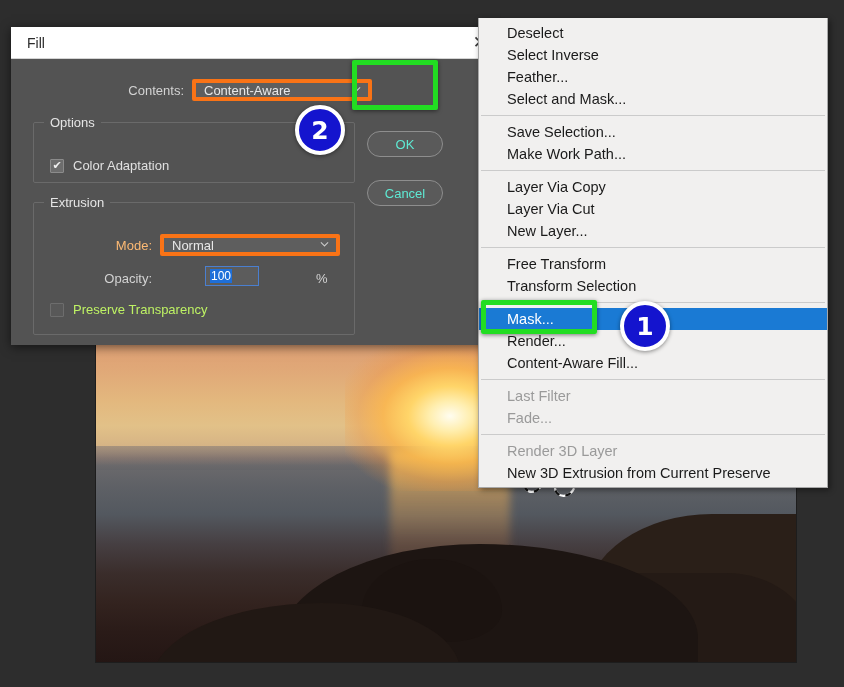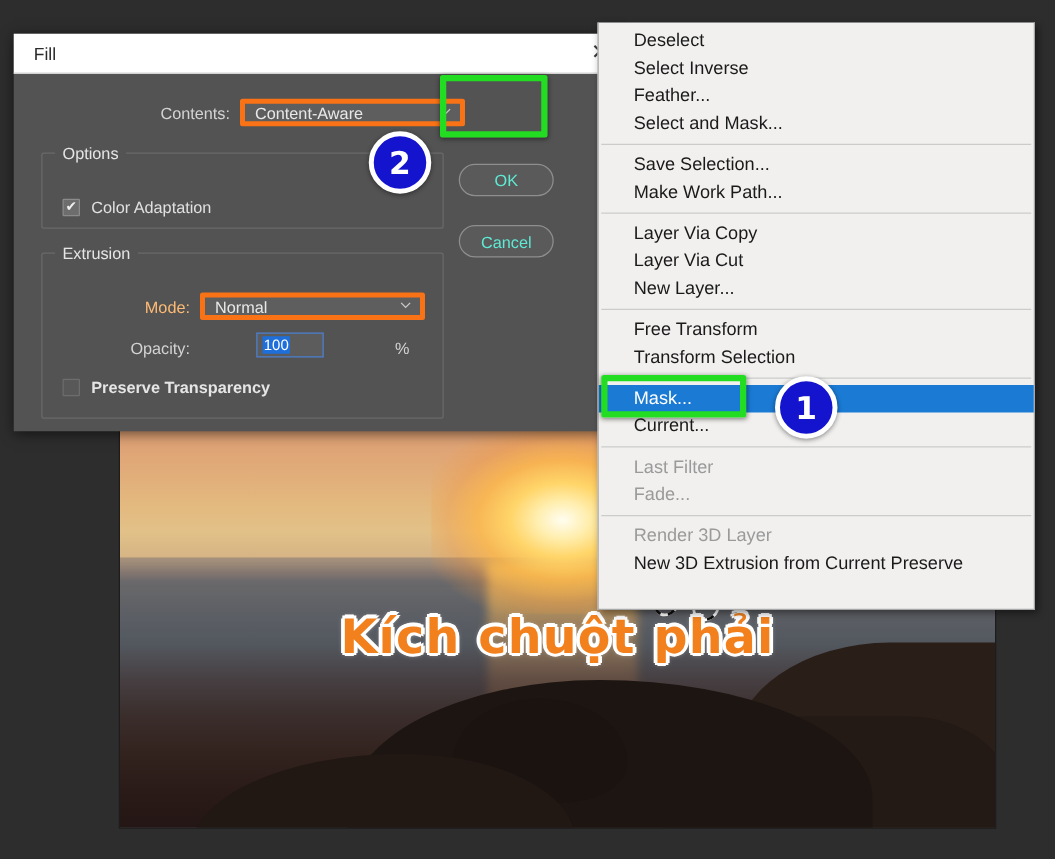--- a/index.html
+++ b/index.html
@@ -194,21 +194,21 @@
   }
   .checkbox {
     width: 14px; height: 14px; border: 1px solid #8b8b8b;
     background: #6d6d6d; border-radius: 1px;
     display: flex; align-items: center; justify-content: center;
     font-size: 11px; color: #f0f0f0; cursor: pointer;
     font-family: "DejaVu Sans", sans-serif; line-height: 1;
   }
   .checkbox.disabled { background: #585858; border-color: #6d6d6d; }
   .check-label { font-size: 13px; color: #e0e0e0; }
-  .check-label.disabled { color: #e5e5e5; font-weight: bold; }
+  .check-label.disabled { color: #bef264; }
 
   .row-mode {
     position: absolute; left: 0; top: 24px; width: 100%;
     display: flex; align-items: center;
   }
   .lbl-mode {
     width: 126px; text-align: right; font-size: 13px; color: #fdba74;
     padding-right: 8px;
   }
   .row-opacity {
@@ -360,21 +360,20 @@
                  C76 132 78 152 74 174 C71 190 68 202 66 212
                  C64 222 54 226 48 220 C43 214 48 204 50 194
                  C53 180 56 166 55 152 C54 142 50 138 46 140
                  C42 144 40 156 38 168 C36 182 36 196 34 208
                  C32 218 22 222 17 216 C12 210 16 200 18 190
                  C22 170 26 150 27 130 C28 112 26 96 24 82
                  C22 68 18 52 12 44 Z" fill="none" stroke="#111111" stroke-width="2.2" stroke-dasharray="6 6"></path>
       </svg>
     </div>
 
-    <div class="overlay-text">Kích chuột phải</div>
   </div>
 
   <div class="fill-dialog">
     <div class="fill-titlebar">
       <span class="fill-title">Fill</span>
       <span class="fill-close">✕</span>
     </div>
 
     <div class="fill-body">
 
@@ -456,21 +455,22 @@
     <div class="menu-sep"></div>
 
     <div>
       <div class="menu-item">Free Transform</div>
       <div class="menu-item">Transform Selection</div>
     </div>
     <div class="menu-sep"></div>
 
     <div>
       <div class="menu-item highlight">Mask...</div>
-      <div class="menu-item">Current...</div>
+      <div class="menu-item">Render...</div>
+      <div class="menu-item">Content-Aware Fill...</div>
     </div>
     <div class="menu-sep"></div>
 
     <div>
       <div class="menu-item disabled">Last Filter</div>
       <div class="menu-item disabled">Fade...</div>
     </div>
     <div class="menu-sep"></div>
 
     <div>

